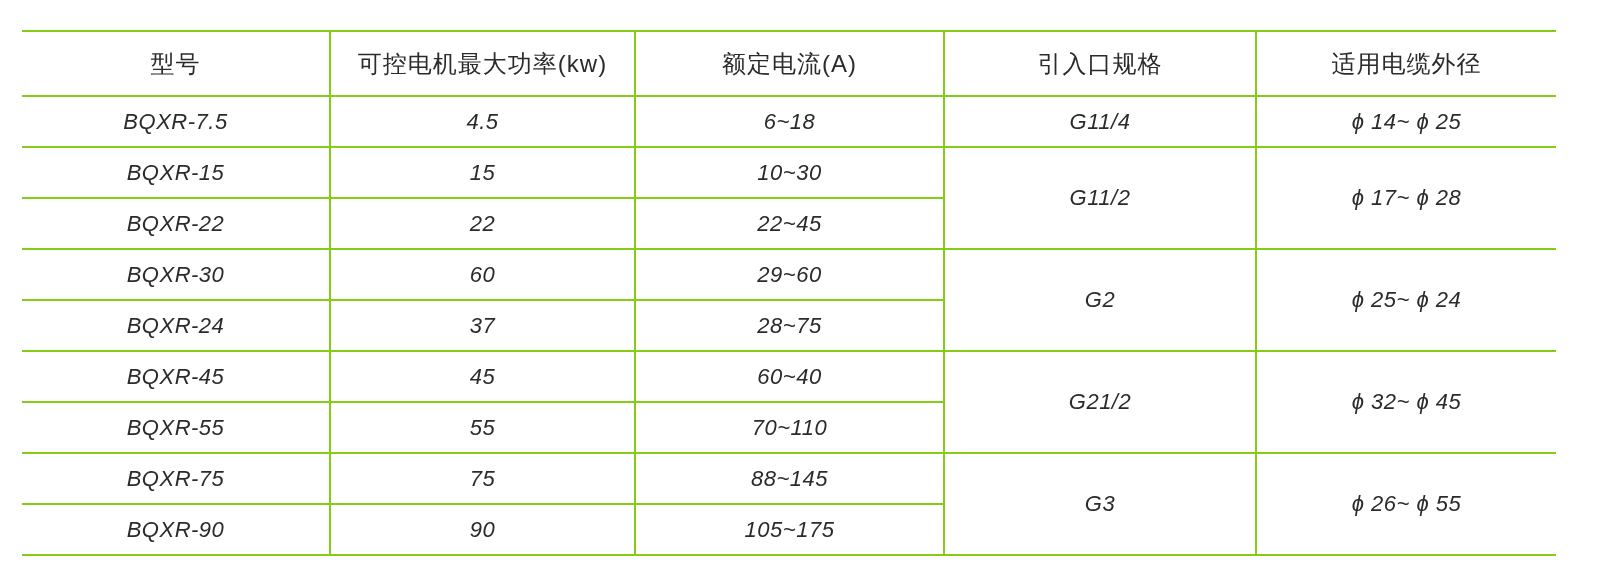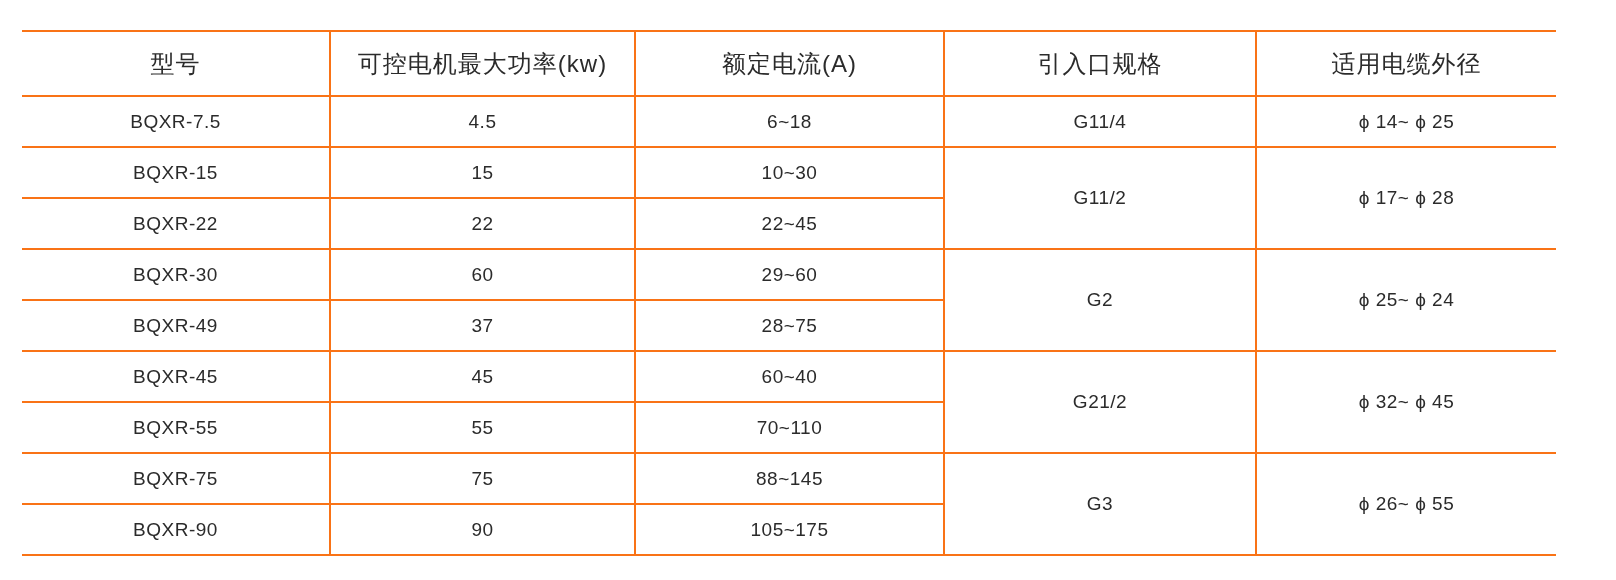--- a/index.html
+++ b/index.html
@@ -21,21 +21,21 @@
     top: 30px;
   }
   table.spec-table {
     border-collapse: collapse;
     table-layout: fixed;
     width: 1534px;
     color: #2b2b2b;
   }
   table.spec-table th,
   table.spec-table td {
-    border: 2px solid #f97316;
+    border: 2px solid #84cc16;
     text-align: center;
     vertical-align: middle;
     padding: 0;
     overflow: hidden;
     white-space: nowrap;
   }
   
   table.spec-table th:first-child,
   table.spec-table td.first-col {
     border-left: none;
@@ -50,22 +50,23 @@
   tr.header-row th {
     font-size: 24px;
     font-weight: normal;
     letter-spacing: 1px;
     color: #2b2b2b;
   }
   tr.data-row {
     height: 51px;
   }
   tr.data-row td {
-    font-size: 19px;
+    font-size: 22px;
     letter-spacing: 0.5px;
+    font-style: italic;
   }
   td.cable-cell {
     font-size: 21px;
     letter-spacing: 1px;
   }
 </style>
 </head>
 <body>
 
 <div class="stage">
@@ -108,21 +109,21 @@
           <td>22~45</td>
         </tr>
         <tr class="data-row">
           <td class="first-col">BQXR-30</td>
           <td>60</td>
           <td>29~60</td>
           <td rowspan="2">G2</td>
           <td rowspan="2" class="last-col cable-cell">ϕ 25~ ϕ 24</td>
         </tr>
         <tr class="data-row">
-          <td class="first-col">BQXR-49</td>
+          <td class="first-col">BQXR-24</td>
           <td>37</td>
           <td>28~75</td>
         </tr>
         <tr class="data-row">
           <td class="first-col">BQXR-45</td>
           <td>45</td>
           <td>60~40</td>
           <td rowspan="2">G21/2</td>
           <td rowspan="2" class="last-col cable-cell">ϕ 32~ ϕ 45</td>
         </tr>

